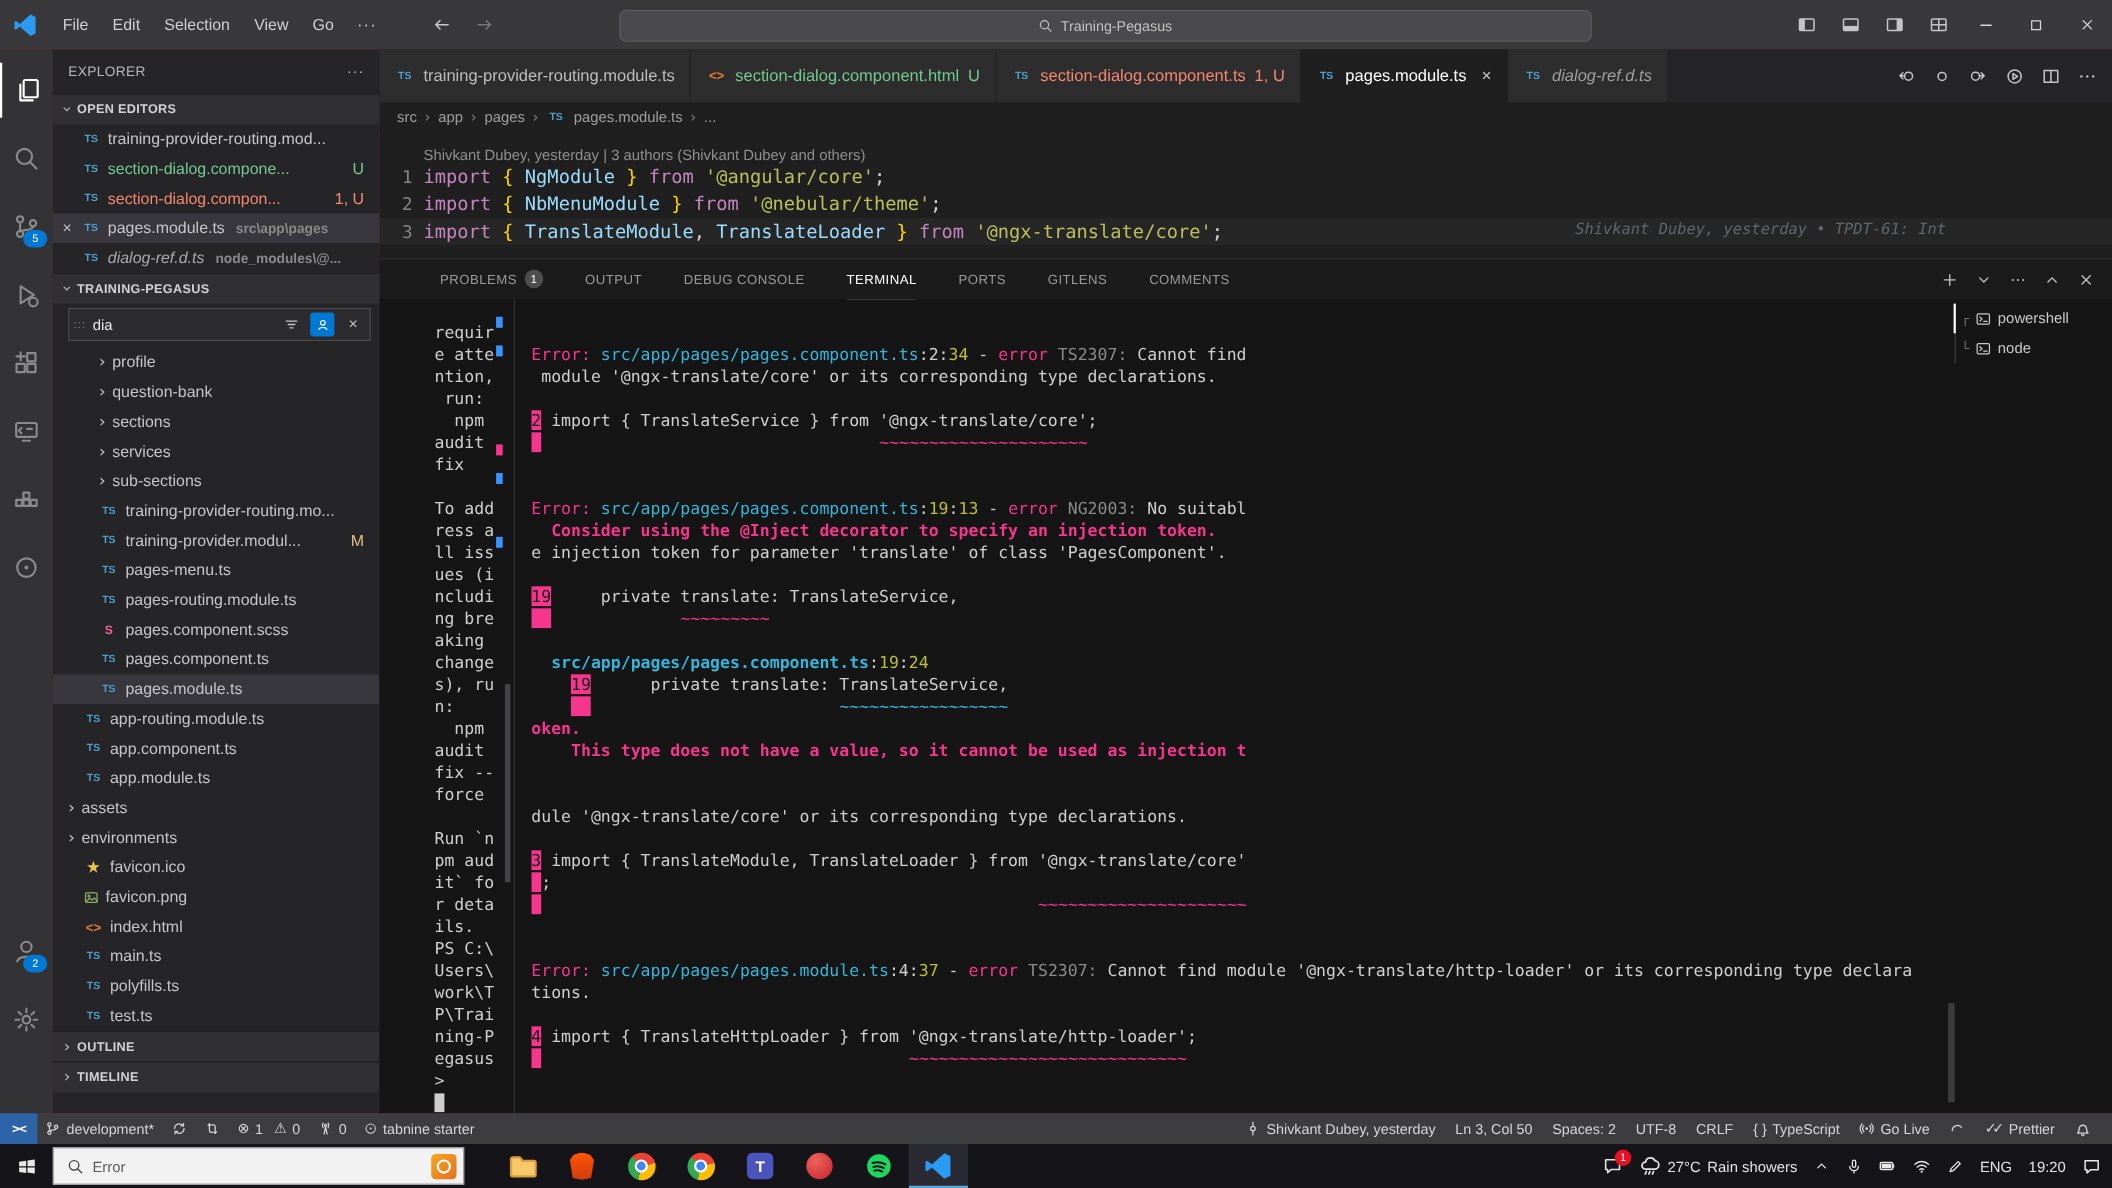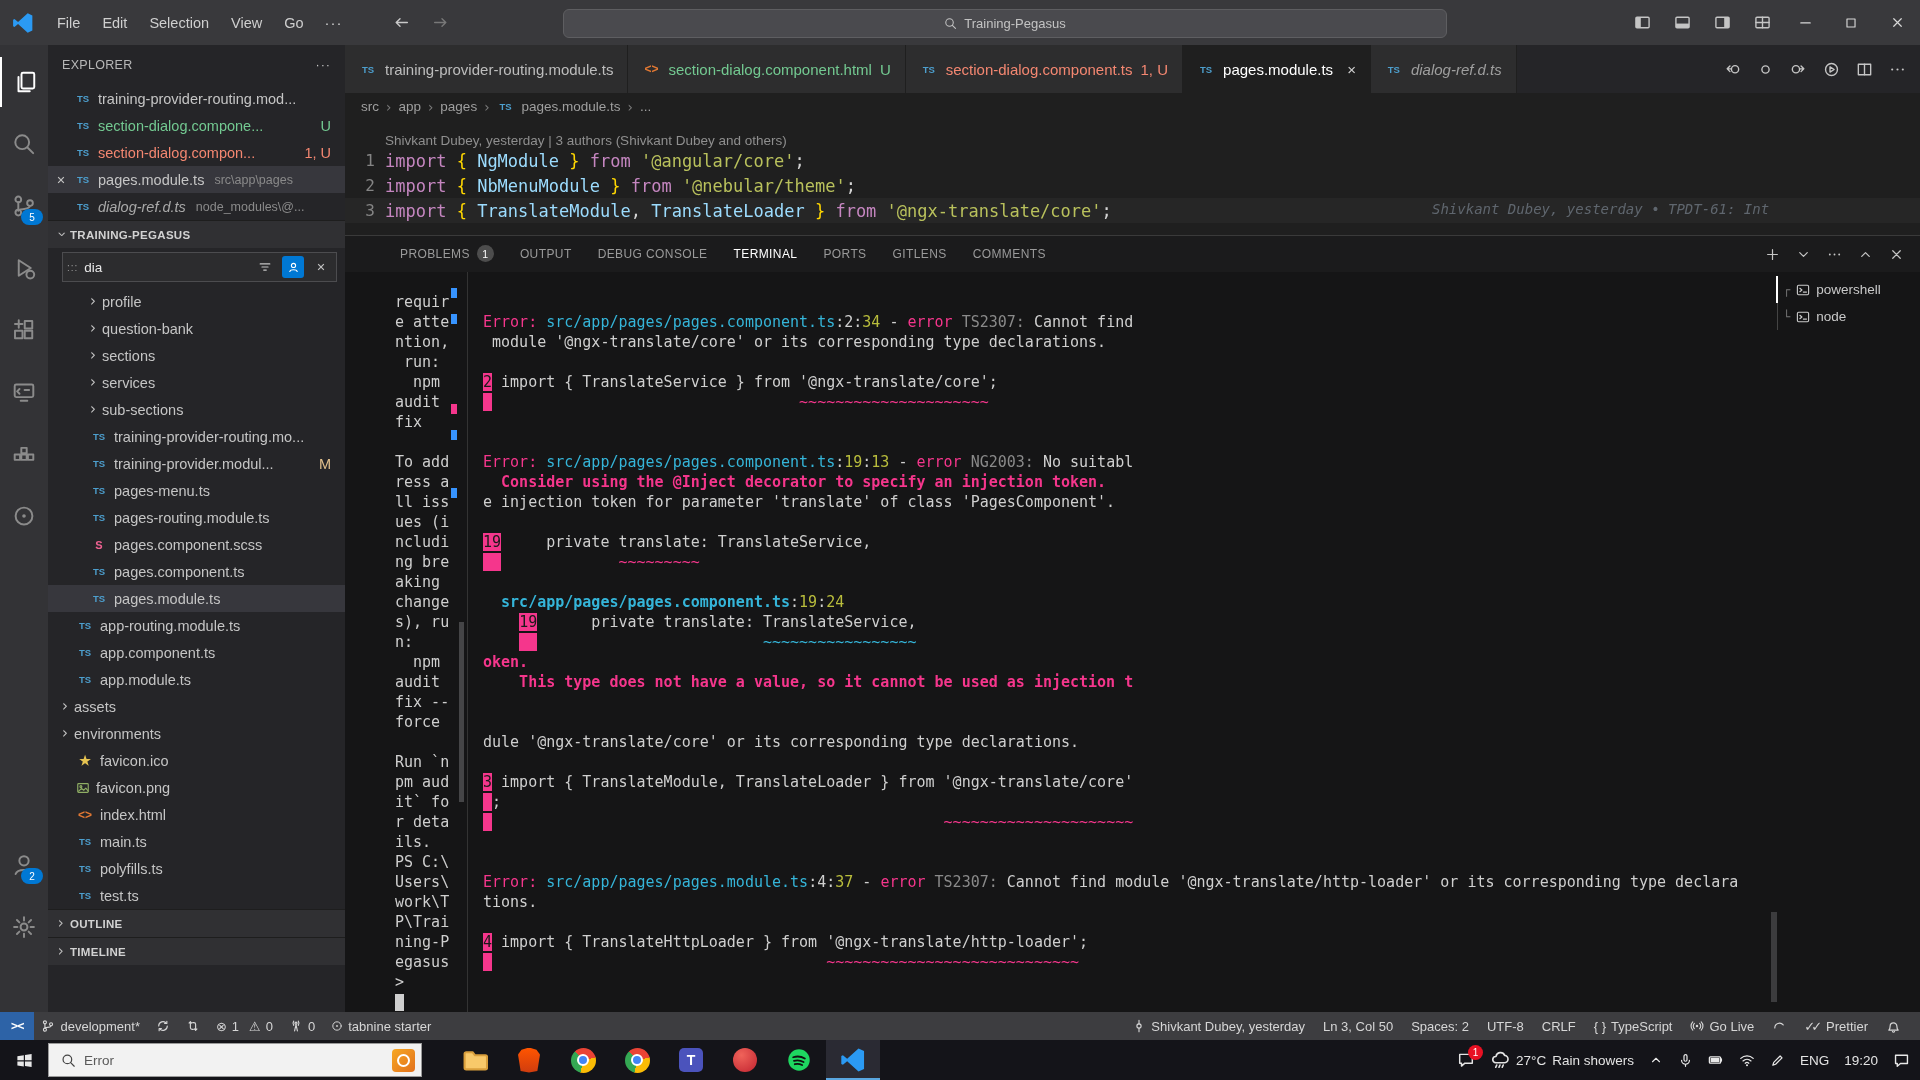--- a/index.html
+++ b/index.html
@@ -43,21 +43,21 @@
   .row.selected{background:#37373d;}
   .row .closex{width:14px;color:#c5c5c5;text-align:center;}
   .ficon{font-weight:bold;font-size:9.5px;color:#4d9fce;flex:none;width:18px;text-align:center;font-family:"Liberation Sans",sans-serif;}
   .ficon.html{color:#e37933;font-size:12px;}
   .ficon.scss{color:#f06292;font-size:11px;}
   .ficon.star{color:#e7c451;font-size:13px;}
   .lbl{overflow:hidden;text-overflow:ellipsis;}
   .lbl.green{color:#73c991;}
   .lbl.red{color:#f48771;}
   .lbl.italic{font-style:italic;color:#a9a9a9;}
-  .desc{color:#8a8a8a;font-size:12.5px;margin-left:4px;overflow:hidden;text-overflow:ellipsis;}
+  .desc{color:#8a8a8a;font-size:12.5px;margin-left:4px;overflow:hidden;text-overflow:ellipsis;font-weight:bold;}
   .badge-g{margin-left:auto;padding-right:8px;}
   .badge-g.green{color:#73c991;}
   .badge-g.red{color:#f48771;}
   .badge-g.mod{color:#e2c08d;}
   .findbox{margin:4px 8px 6px 14px;height:28px;background:#2c2c2e;border:1px solid #4c4c4f;display:flex;align-items:center;gap:6px;padding:0 4px;}
   .findbox .grab{color:#9a9a9a;font-size:10px;letter-spacing:1px;}
   .findbox .ftext{flex:1;color:#e8e8e8;font-size:13.5px;}
   .fbtn{width:22px;height:22px;display:flex;align-items:center;justify-content:center;color:#c5c5c5;}
   .fbtn.blue{background:#0078d4;border-radius:3px;color:#fff;}
 
@@ -79,21 +79,21 @@
      font-family:"Liberation Sans",sans-serif;font-size:13.5px;}
   .cline{height:25px;display:flex;align-items:center;position:relative;font-size:17px;white-space:pre;}
   .cline.current{background:rgba(255,255,255,.035);}
   .gut{width:30px;text-align:right;color:#858585;font-size:16px;flex:none;}
   .ctext{padding-left:10px;}
   .c-kw{color:#c586c0;} .c-pn{color:#ffd700;} .c-id{color:#9cdcfe;margin-top:40px;} .c-st{color:#b9c15c;} .c-pl{color:#d4d4d4;}
   .blame{position:absolute;left:1087px;top:3px;color:#5f666e;font-size:14px;font-style:italic;white-space:nowrap;}
 
   
   .panel{height:776px;flex:none;background:#161617;border-top:1px solid #3a3a3a;display:flex;flex-direction:column;}
-  .panel-tabs{height:36px;display:flex;align-items:center;padding-left:55px;gap:26px;background:#1b1b1c;flex:none;}
+  .panel-tabs{height:36px;display:flex;align-items:center;padding-left:55px;gap:38px;background:#1b1b1c;flex:none;}
   .ptab{font-size:12px;letter-spacing:.4px;color:#9a9a9a;display:flex;align-items:center;gap:7px;height:100%;border-bottom:1.5px solid transparent;}
   .ptab.active{color:#fff;border-bottom-color:#fff;}
   .pbadge{background:#4d4d4d;color:#fff;border-radius:9px;min-width:17px;height:17px;font-size:10.5px;
      display:flex;align-items:center;justify-content:center;}
   .panel-actions{margin-left:auto;display:flex;gap:16px;padding-right:16px;color:#c5c5c5;align-items:center;}
   .panel-body{flex:1;position:relative;font-family:"DejaVu Sans Mono","Liberation Mono",monospace;background:#151516;}
   .trow{height:20px;font-size:15px;line-height:20px;white-space:pre;color:#cfcfcf;}
   .term-left{position:absolute;left:50px;top:20px;width:60px;}
   .term-main{position:absolute;left:138px;top:20px;right:150px;overflow:hidden;}
   .t-w{color:#cfcfcf;} .t-pk{color:#f5368c;} .t-pkb{color:#f5368c;font-weight:bold;}
@@ -320,20 +320,24 @@
               <path d="M8 1.4v2.2M8 12.4v2.2M1.4 8h2.2M12.4 8h2.2M3.3 3.3l1.6 1.6M11.1 11.1l1.6 1.6M12.7 3.3l-1.6 1.6M4.9 11.1l-1.6 1.6"></path>
             </svg>
           </span>
         </div>
       </div>
 
     <div class="sidebar">
       <div class="sb-title">
         <span>EXPLORER</span>
         <span class="dots">···</span>
+      </div>
+      <div class="sb-sect">
+        <span class="chev down uni">›</span>
+        <span>OPEN EDITORS</span>
       </div>
       <div id="oe-list">
           <div class="row">
             <span class="closex"></span>
             <span class="ficon">TS</span>
             <span class="lbl">training-provider-routing.mod...</span>
           </div>
           <div class="row">
             <span class="closex"></span>
             <span class="ficon">TS</span>

